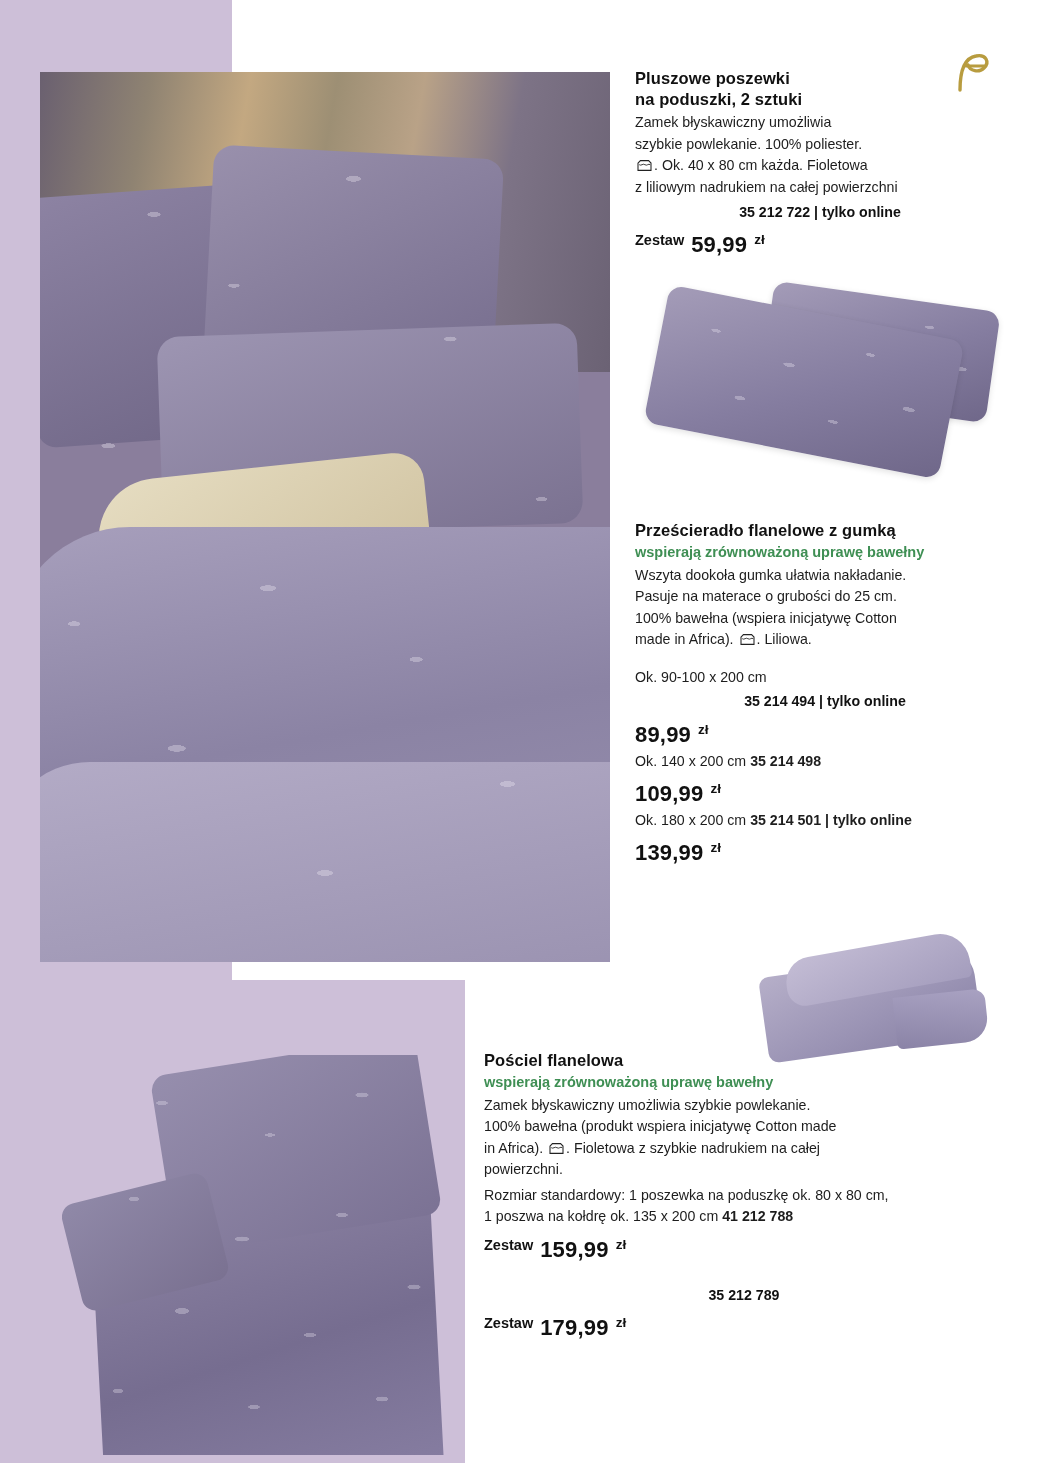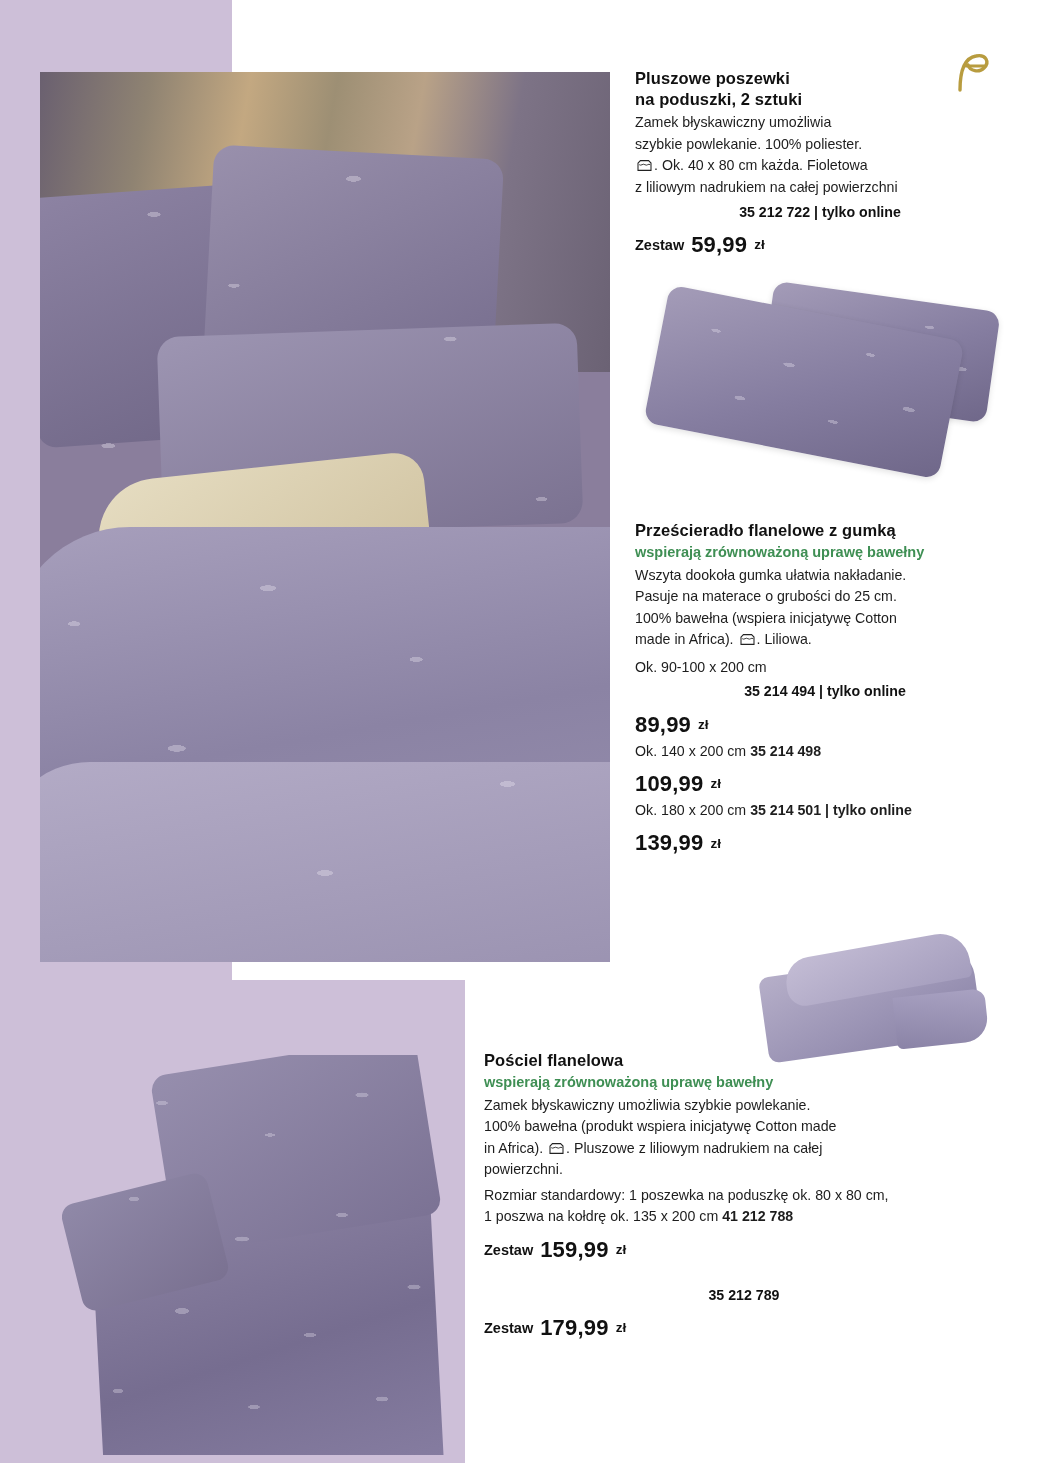--- a/index.html
+++ b/index.html
@@ -222,21 +222,21 @@
     margin: 3px 0 0;
     font-size: 14.2px;
     font-weight: bold;
     line-height: 1.5;
     color: #111;
     text-align: center;
   }
   .price-row {
     margin-top: 9px;
     display: flex;
-    align-items: center;
+    align-items: flex-start;
     gap: 7px;
   }
   .price-label {
     font-size: 14.5px;
     font-weight: bold;
     color: #111;
   }
   .price-value {
     font-size: 22px;
     font-weight: bold;
@@ -329,21 +329,21 @@
     <span>100% bawełna (wspiera inicjatywę Cotton</span><br>
     <span>made in Africa).</span>
     <span class="wash-icon">
       <svg viewBox="0 0 20 16" width="17" height="13" aria-hidden="true">
         <path d="M2 5 L5 2 L15 2 L18 5 L18 14 L2 14 Z" fill="none" stroke="#222" stroke-width="1.3"></path>
         <path d="M3.5 7 C6 9, 8 5, 10.5 7 C13 9, 15 5, 17 7" fill="none" stroke="#222" stroke-width="1.1"></path>
       </svg>
     </span><span>. Liliowa.</span>
   </p>
 
-  <div class="variant" style="margin-top:6px">
+  <div class="variant" style="margin-top:16px">
     <div class="vline">Ok. 90-100 x 200 cm</div>
     <div class="artline">35 214 494 | tylko online</div>
     <div class="price-row">
       <span class="price-value">89,99</span>
       <span class="price-cur">zł</span>
     </div>
   </div>
 
   <div class="variant">
     <div class="vline">
@@ -377,21 +377,21 @@
   <div class="eco">wspierają zrównoważoną uprawę bawełny</div>
   <p class="desc">
     <span>Zamek błyskawiczny umożliwia szybkie powlekanie.</span><br>
     <span>100% bawełna (produkt wspiera inicjatywę Cotton made</span><br>
     <span>in Africa).</span>
     <span class="wash-icon">
       <svg viewBox="0 0 20 16" width="17" height="13" aria-hidden="true">
         <path d="M2 5 L5 2 L15 2 L18 5 L18 14 L2 14 Z" fill="none" stroke="#222" stroke-width="1.3"></path>
         <path d="M3.5 7 C6 9, 8 5, 10.5 7 C13 9, 15 5, 17 7" fill="none" stroke="#222" stroke-width="1.1"></path>
       </svg>
-    </span><span>. Pluszowe z liliowym nadrukiem na całej</span><br>
+    </span><span>. Fioletowa z szybkie nadrukiem na całej</span><br>
     <span>powierzchni.</span>
   </p>
 
   <div class="variant" style="margin-top:4px">
     <div class="vline">Rozmiar standardowy: 1 poszewka na poduszkę ok. 80 x 80 cm,</div>
     <div class="vline">
       <span>1 poszwa na kołdrę ok. 135 x 200 cm </span><b>41 212 788</b>
     </div>
     <div class="price-row">
       <span class="price-label">Zestaw</span>

